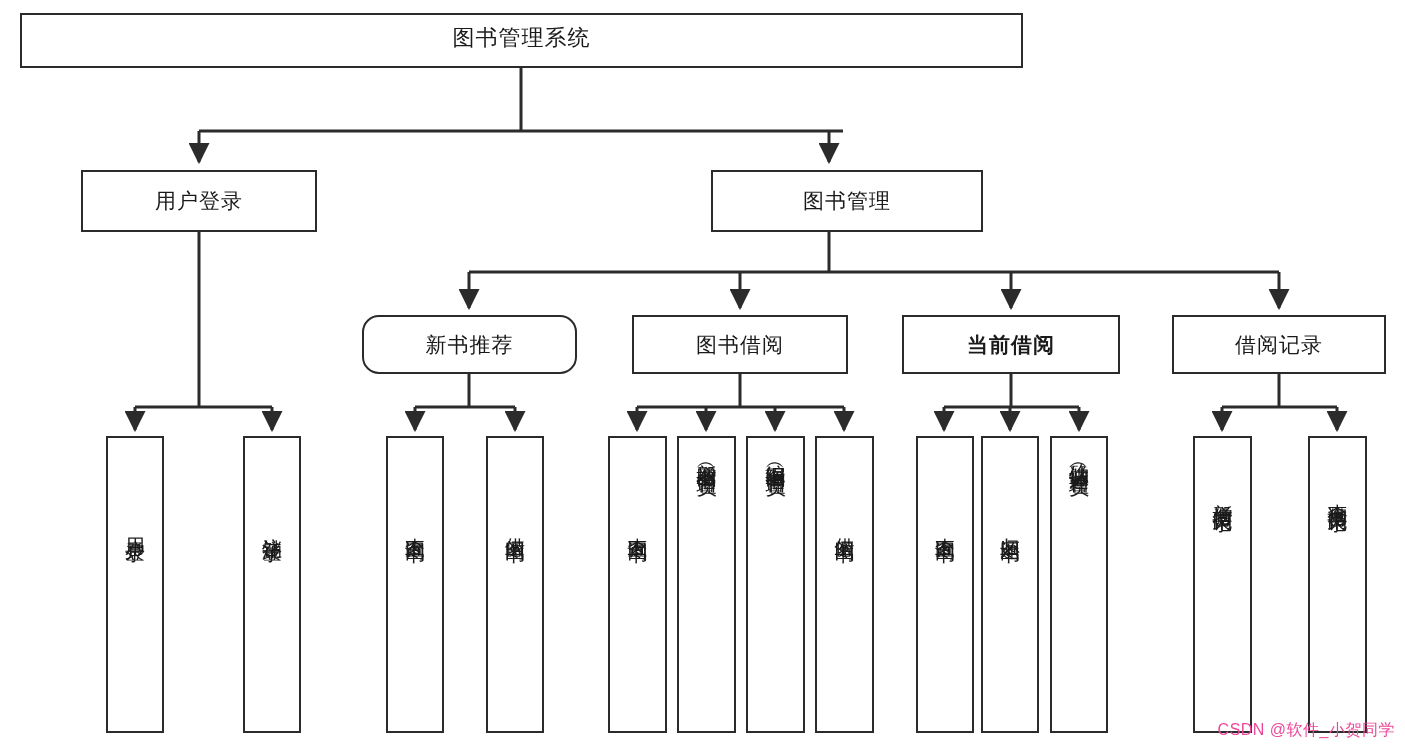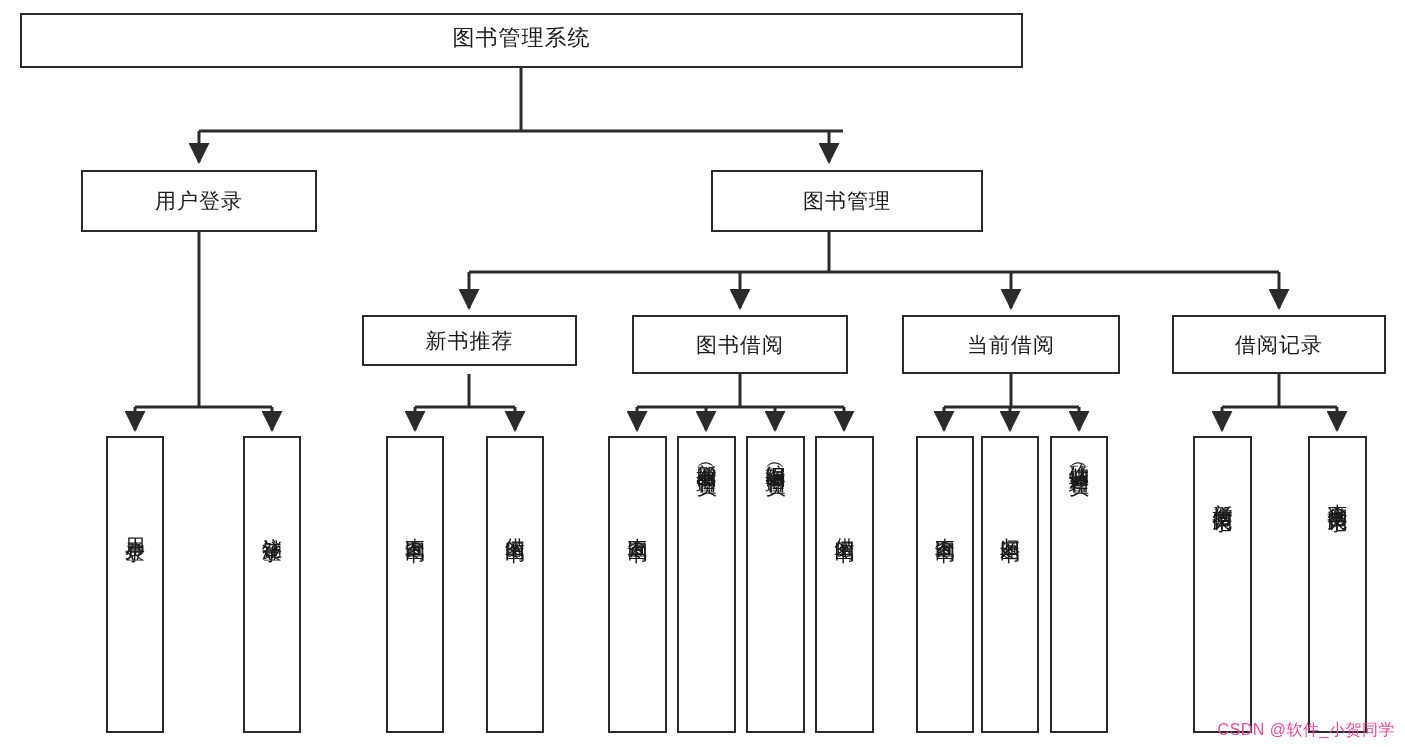--- a/index.html
+++ b/index.html
@@ -123,27 +123,27 @@
     <span>图书管理系统</span>
   </div>
 
   <div class="node horiz" style="left:81px; top:170px; width:236px; height:62px;">
     <span>用户登录</span>
   </div>
   <div class="node horiz" style="left:711px; top:170px; width:272px; height:62px;">
     <span>图书管理</span>
   </div>
 
-  <div class="node horiz" style="left:362px; top:315px; width:215px; height:51px;">
+  <div class="node horiz" style="left:362px; top:315px; width:215px; height:59px;border-radius:17px;">
     <span>新书推荐</span>
   </div>
   <div class="node horiz" style="left:632px; top:315px; width:216px; height:59px;">
     <span>图书借阅</span>
   </div>
-  <div class="node horiz" style="left:902px; top:315px; width:218px; height:59px;">
+  <div class="node horiz" style="left:902px; top:315px; width:218px; height:59px;font-weight:bold;">
     <span>当前借阅</span>
   </div>
   <div class="node horiz" style="left:1172px; top:315px; width:214px; height:59px;">
     <span>借阅记录</span>
   </div>
 
   <div class="node leaf leaf-short" style="left:106px; top:436px; width:58px; height:297px;">
     <span class="vtext">用户登录</span>
   </div>
   <div class="node leaf leaf-short" style="left:243px; top:436px; width:58px; height:297px;">

